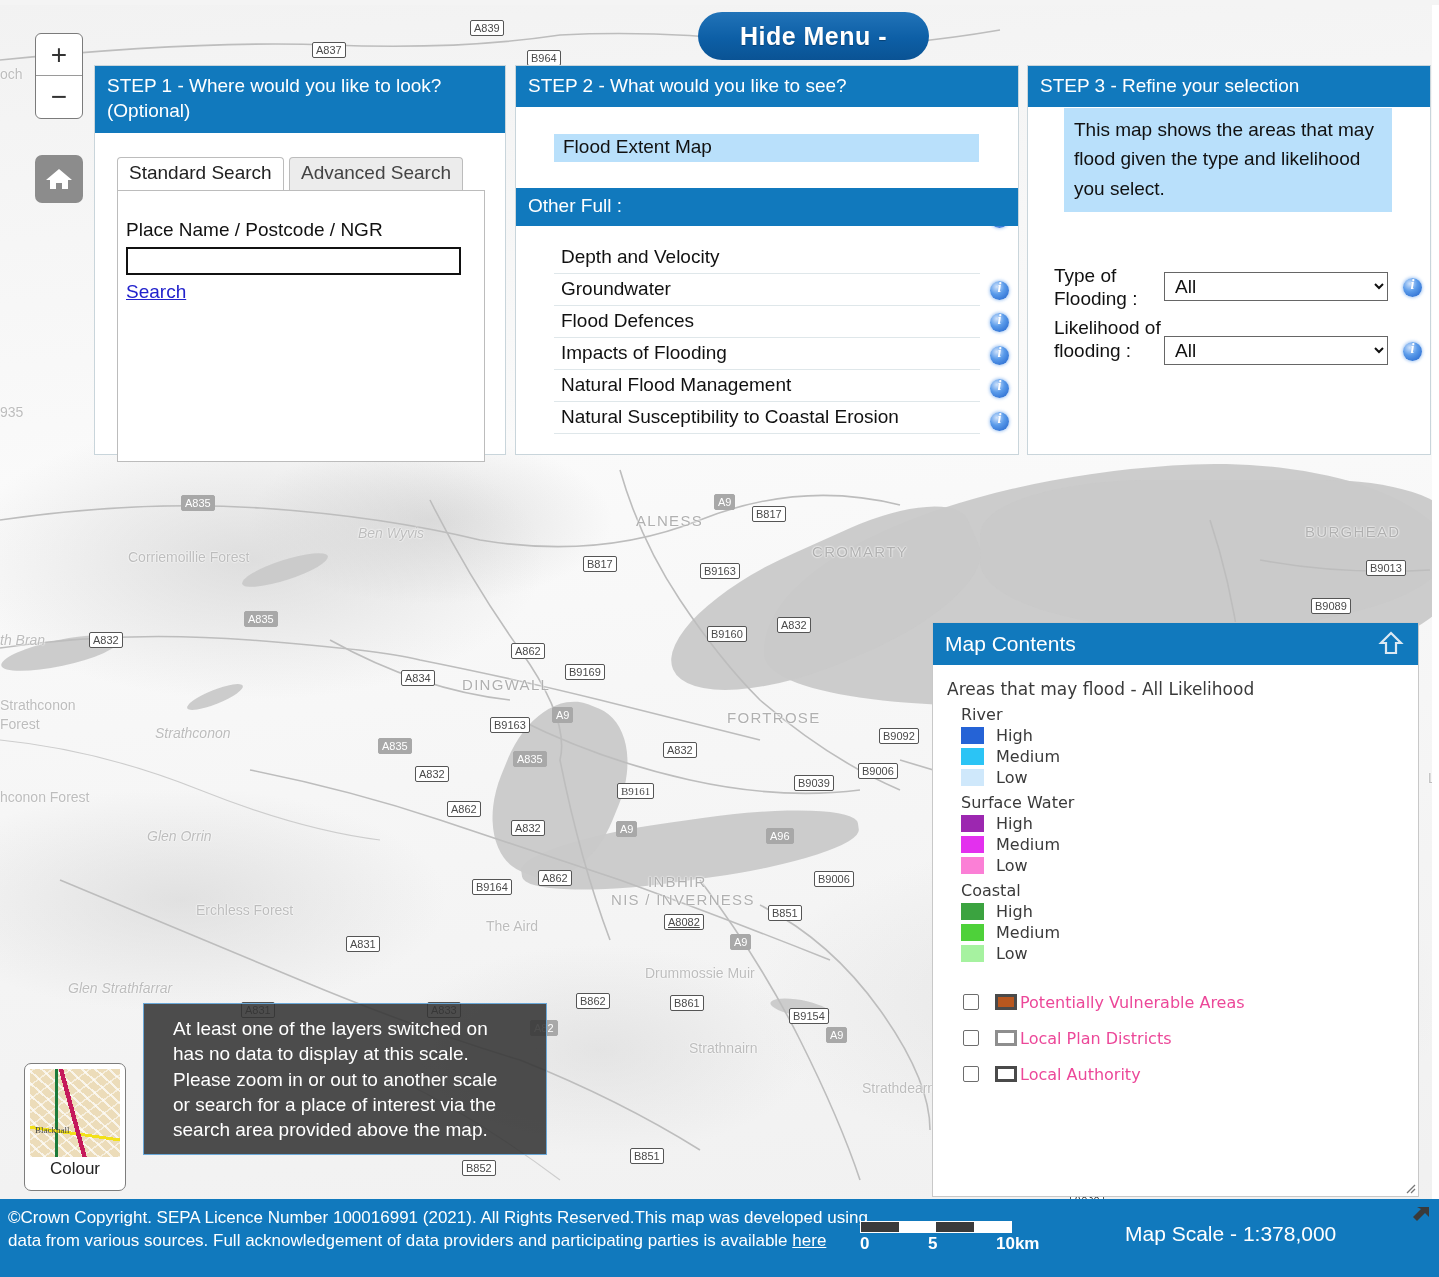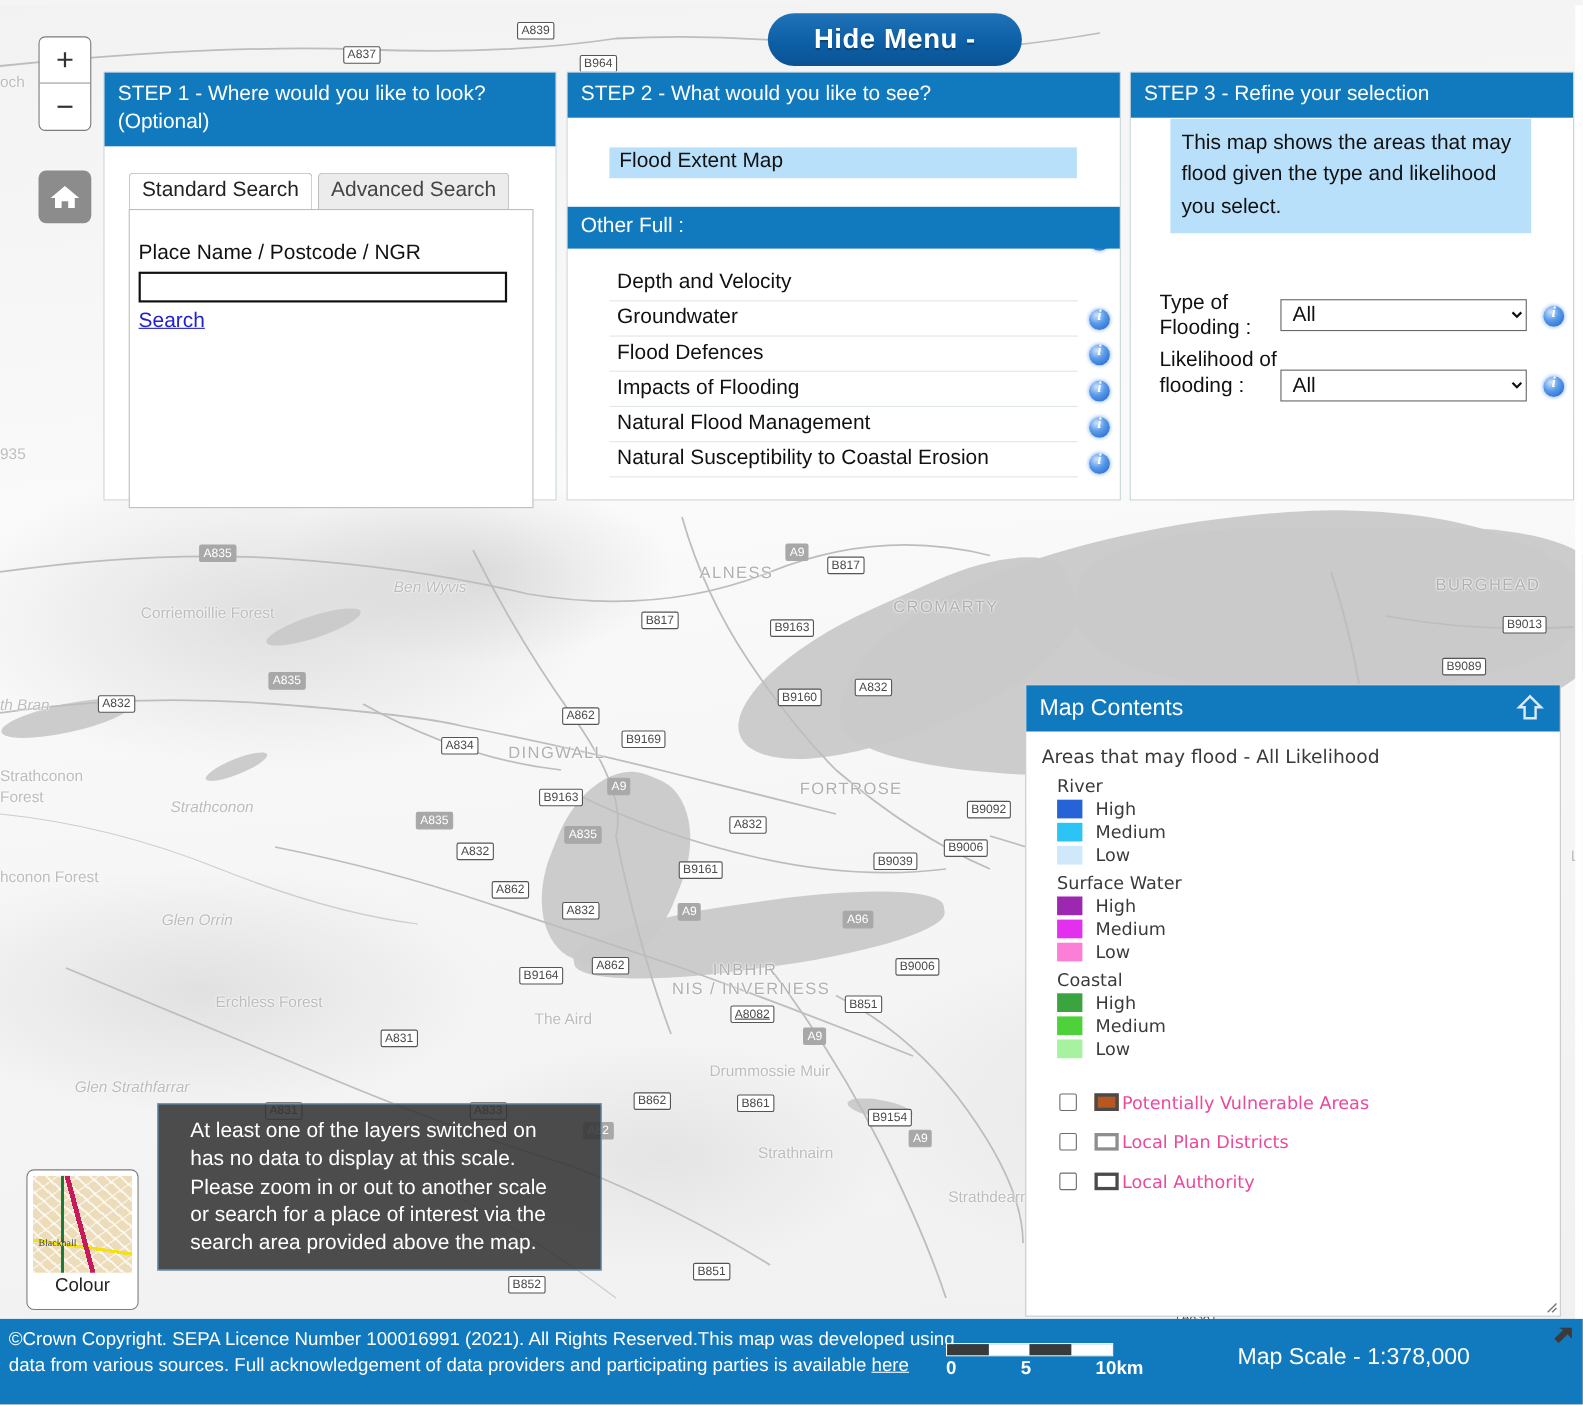--- a/index.html
+++ b/index.html
@@ -538,21 +538,21 @@
         <div class="shield" style="left: 401px; top: 670px;">A834</div>
         <div class="shield" style="left: 490px; top: 717px;">B9163</div>
         <div class="shield motor" style="left: 552px; top: 707px;">A9</div>
         <div class="shield" style="left: 879px; top: 728px;">B9092</div>
         <div class="shield motor" style="left: 378px; top: 738px;">A835</div>
         <div class="shield" style="left: 663px; top: 742px;">A832</div>
         <div class="shield motor" style="left: 513px; top: 751px;">A835</div>
         <div class="shield" style="left: 415px; top: 766px;">A832</div>
         <div class="shield" style="left: 794px; top: 775px;">B9039</div>
         <div class="shield" style="left: 858px; top: 763px;">B9006</div>
-        <div class="shield" style="left: 617px; top: 783px;">B9161</div>
+        <div class="shield" style="left: 617px; top: 783px; font-family: Liberation Serif, serif;">B9161</div>
         <div class="shield" style="left: 447px; top: 801px;">A862</div>
         <div class="shield" style="left: 511px; top: 820px;">A832</div>
         <div class="shield motor" style="left: 616px; top: 821px;">A9</div>
         <div class="shield motor" style="left: 766px; top: 828px;">A96</div>
         <div class="shield" style="left: 472px; top: 879px;">B9164</div>
         <div class="shield" style="left: 538px; top: 870px;">A862</div>
         <div class="shield" style="left: 814px; top: 871px;">B9006</div>
         <div class="shield" style="left: 768px; top: 905px;">B851</div>
         <div class="shield" style="left: 664px; top: 914px; text-decoration: underline;">A8082</div>
         <div class="shield motor" style="left: 730px; top: 934px;">A9</div>

